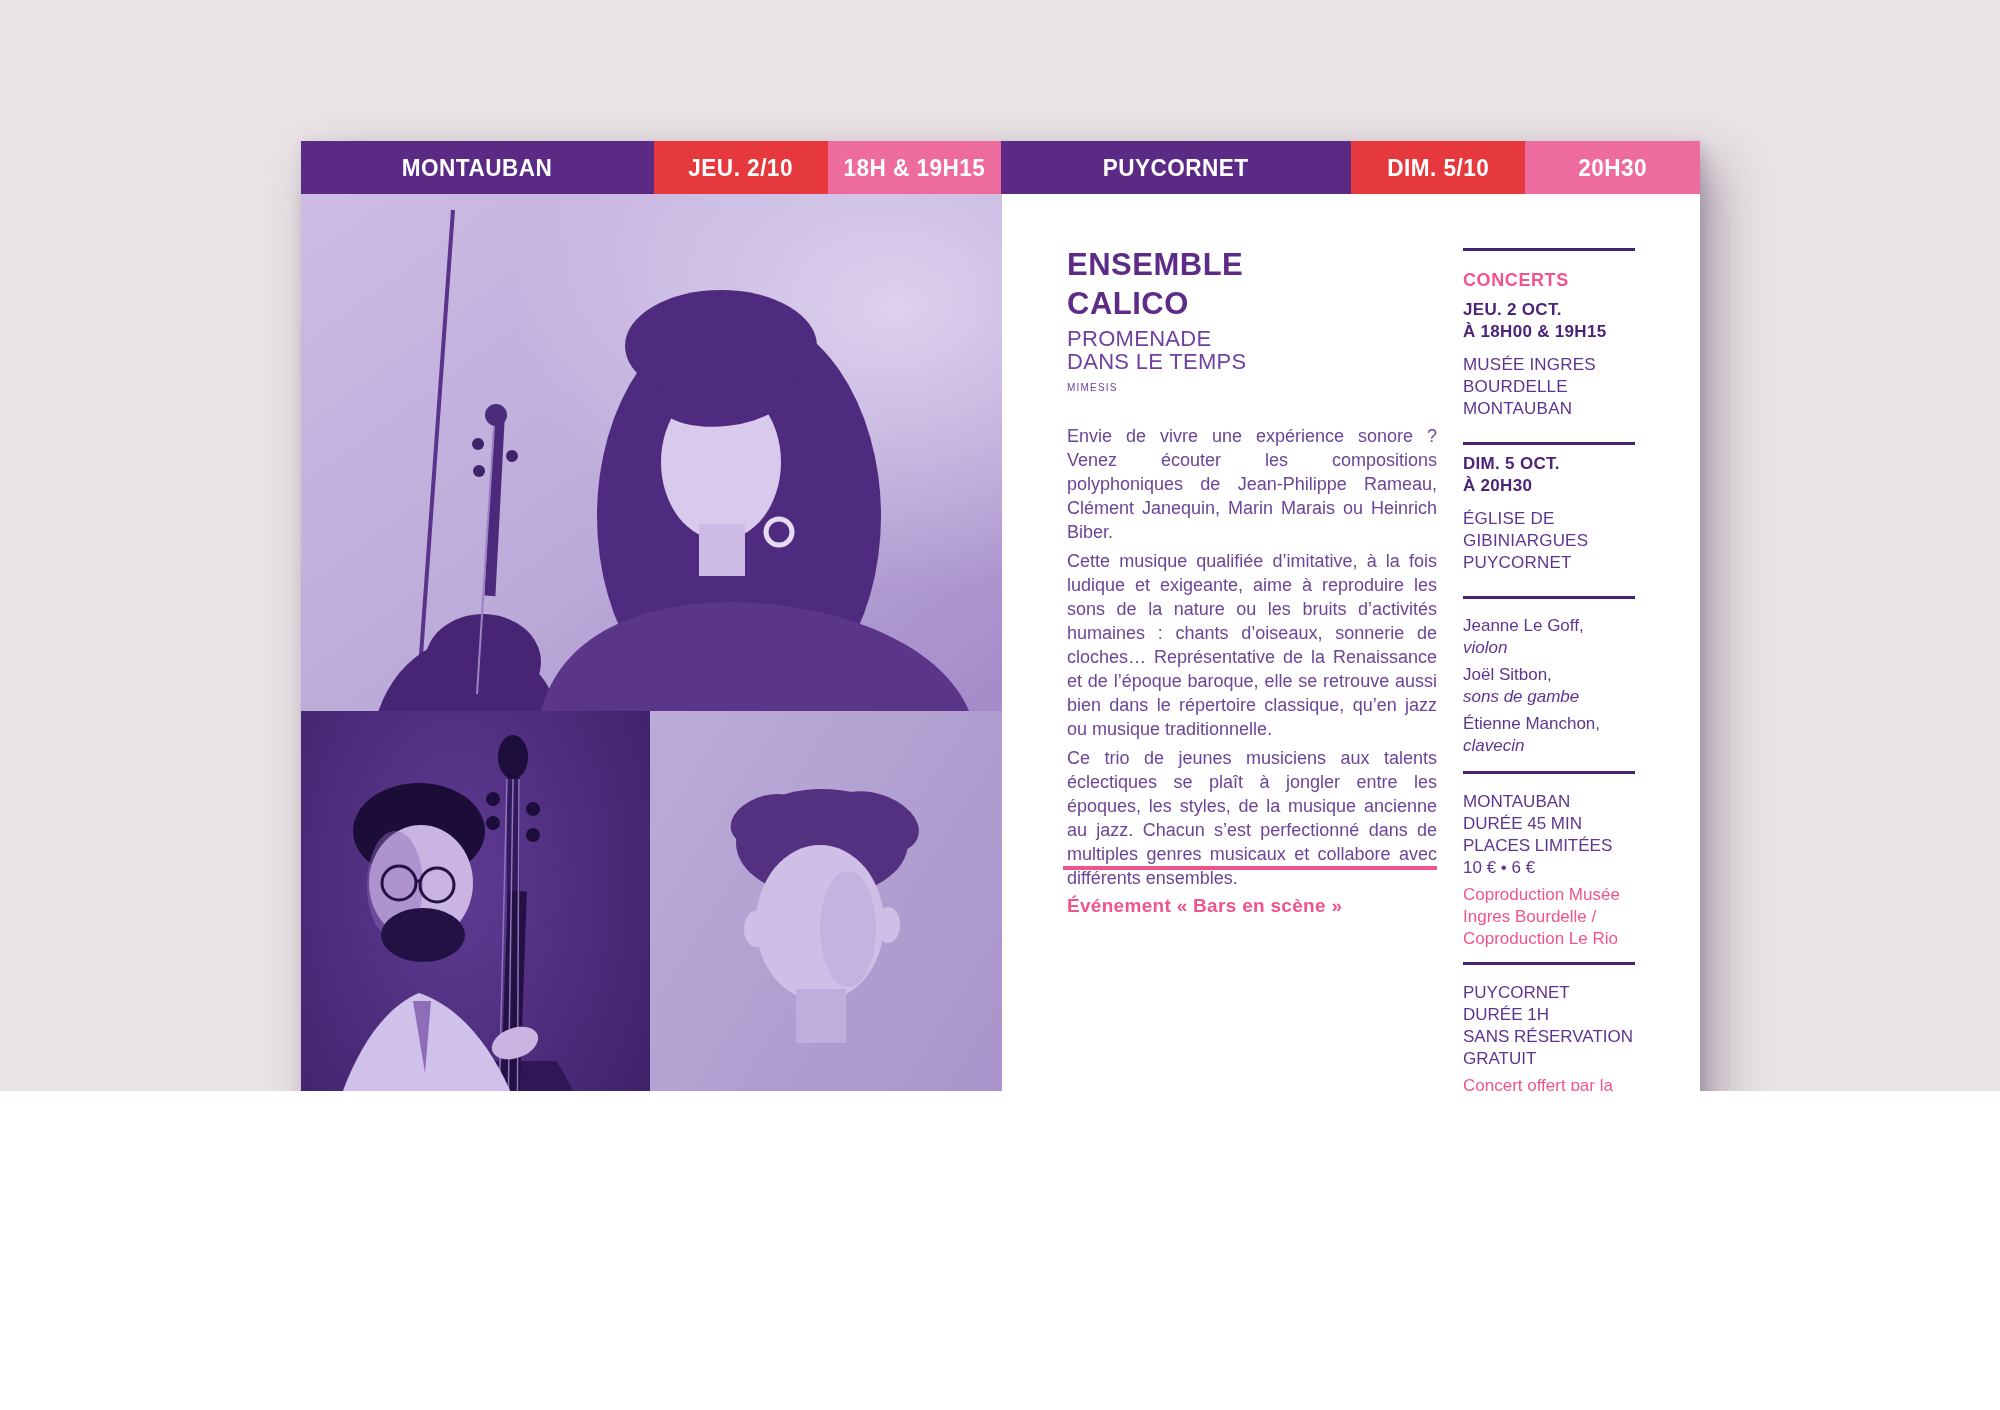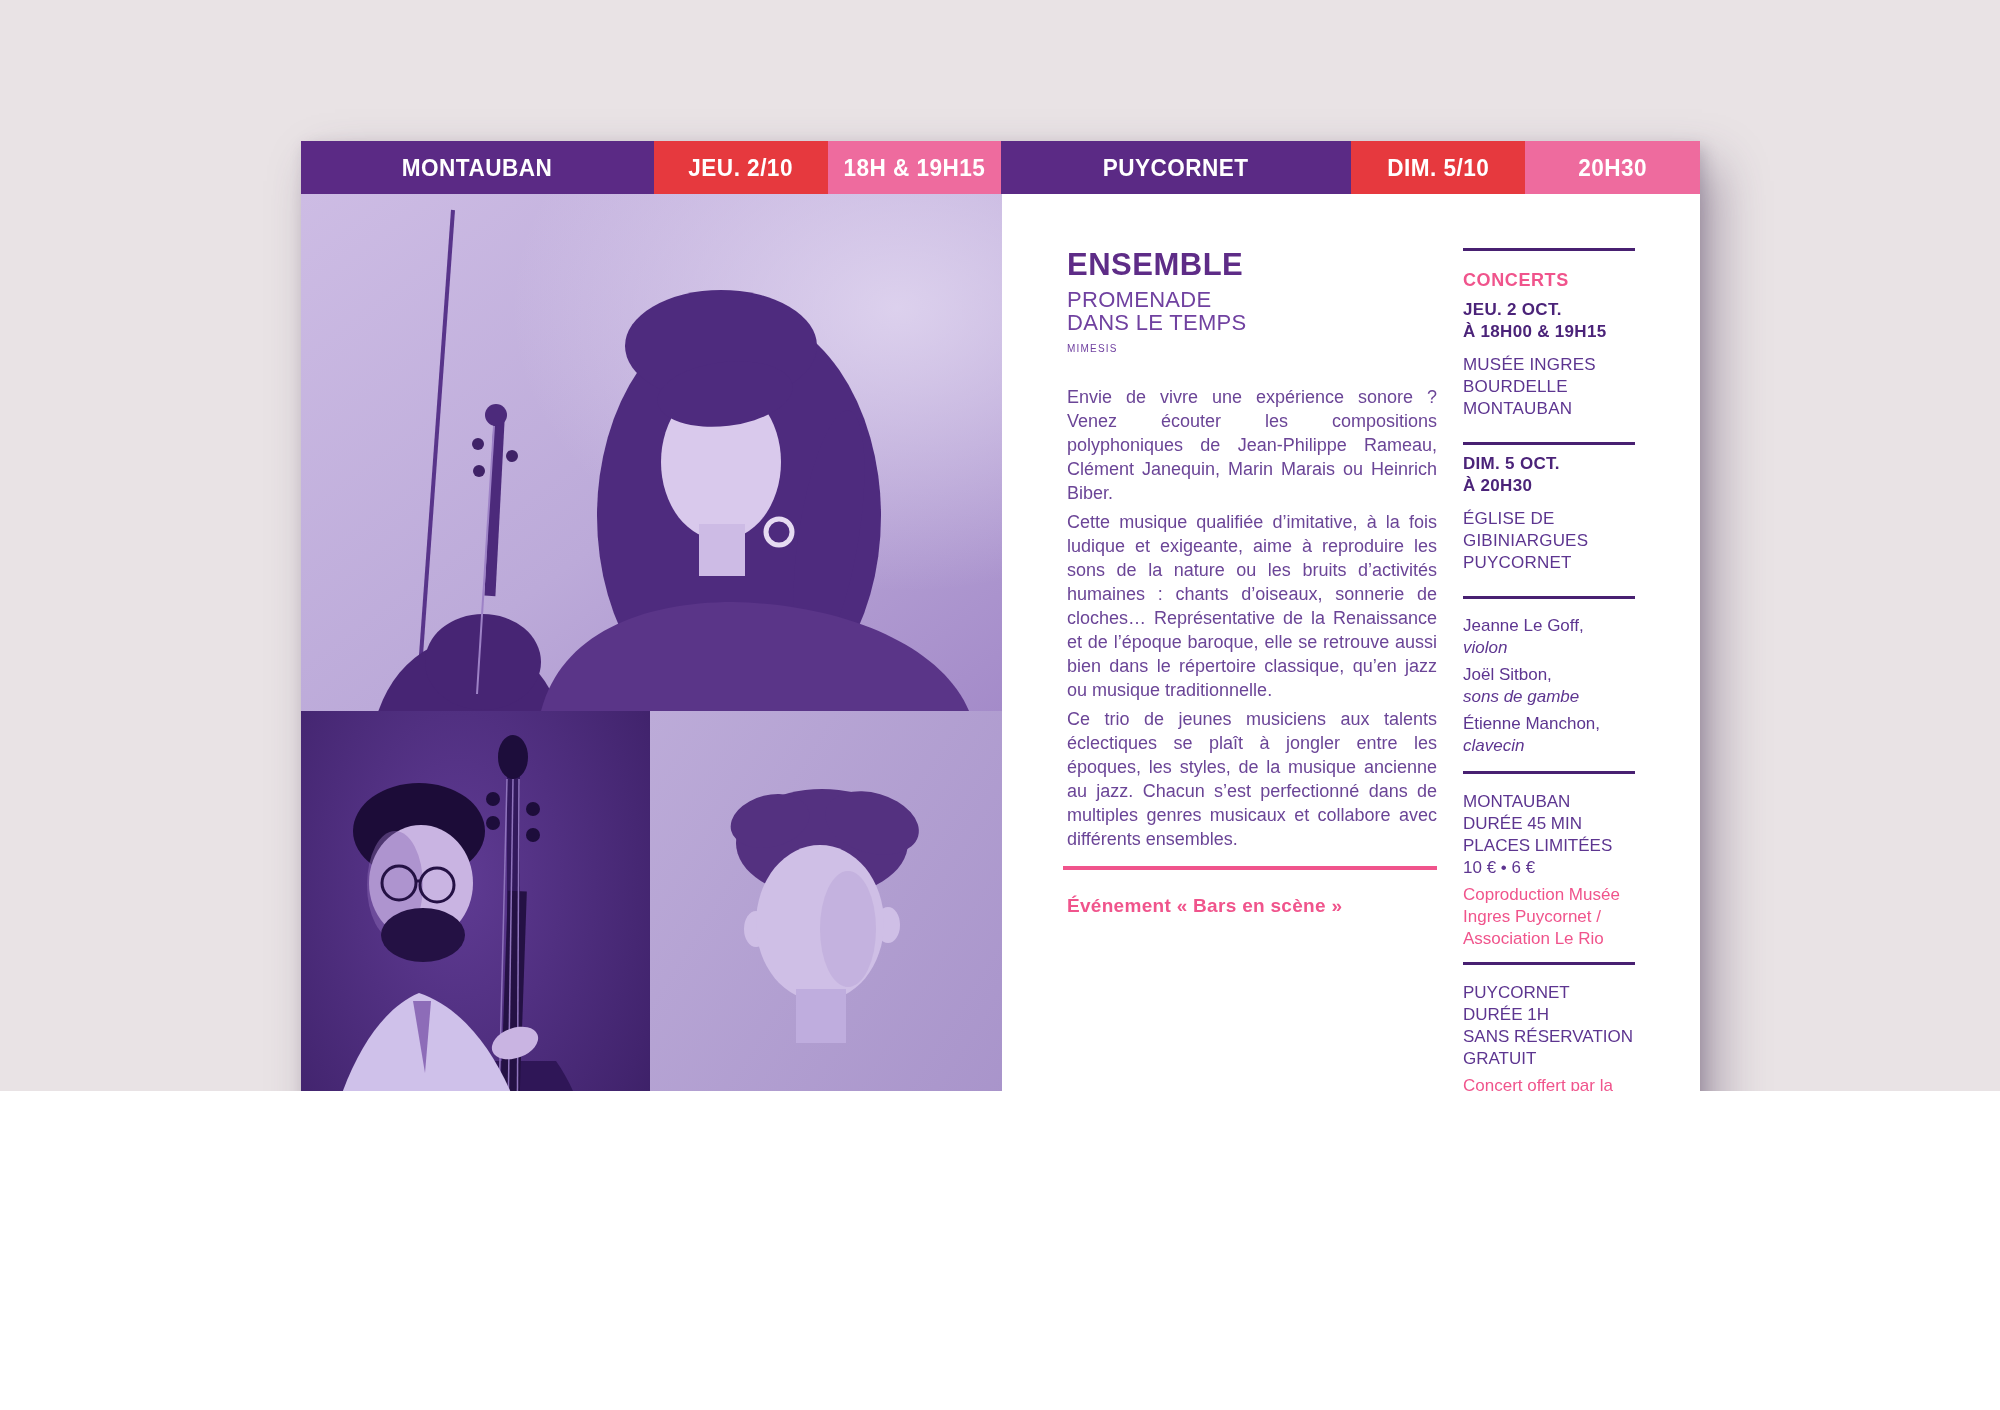--- a/index.html
+++ b/index.html
@@ -189,20 +189,21 @@
         <circle cx="172" cy="496" r="4" fill="#5d3f92"></circle>
         <circle cx="172" cy="536" r="4" fill="#5d3f92"></circle>
       </svg>
     </div>
 
     <div class="page-num pn-left">2</div>
 
     <div class="main-col">
       <h1 class="title">
         <span class="line">ENSEMBLE</span>
+        <span class="line">CALICO</span>
       </h1>
       <h2 class="subtitle">
         <span class="line">PROMENADE</span>
         <span class="line">DANS LE TEMPS</span>
       </h2>
       <div class="kicker">MIMESIS</div>
       <div class="body-copy">
         <p>Envie de vivre une expérience sonore ? Venez écouter les compositions polyphoniques de Jean-Philippe Rameau, Clément Janequin, Marin Marais ou Heinrich Biber.</p>
         <p>Cette musique qualifiée d’imitative, à la fois ludique et exigeante, aime à reproduire les sons de la nature ou les bruits d’activités humaines : chants d’oiseaux, sonnerie de cloches… Représentative de la Renaissance et de l’époque baroque, elle se retrouve aussi bien dans le répertoire classique, qu’en jazz ou musique traditionnelle.</p>
         <p>Ce trio de jeunes musiciens aux talents éclectiques se plaît à jongler entre les époques, les styles, de la musique ancienne au jazz. Chacun s’est perfectionné dans de multiples genres musicaux et collabore avec différents ensembles.</p>
@@ -250,21 +251,21 @@
         <span class="line instr">clavecin</span>
       </div>
 
       <div class="sb-rule m14"></div>
       <div class="sb-info">
         <span class="line">MONTAUBAN</span>
         <span class="line">DURÉE 45 MIN</span>
         <span class="line">PLACES LIMITÉES</span>
         <span class="line">10 € • 6 €</span>
       </div>
-      <div class="sb-note">Coproduction Musée Ingres Puycornet / Association Le Rio</div>
+      <div class="sb-note">Coproduction Musée Ingres Bourdelle / Coproduction Le Rio</div>
 
       <div class="sb-rule m12"></div>
       <div class="sb-info">
         <span class="line">PUYCORNET</span>
         <span class="line">DURÉE 1H</span>
         <span class="line">SANS RÉSERVATION</span>
         <span class="line">GRATUIT</span>
       </div>
       <div class="sb-note">Concert offert par la Mairie de Puycornet, suivi d’un pot amical</div>
     </aside>

